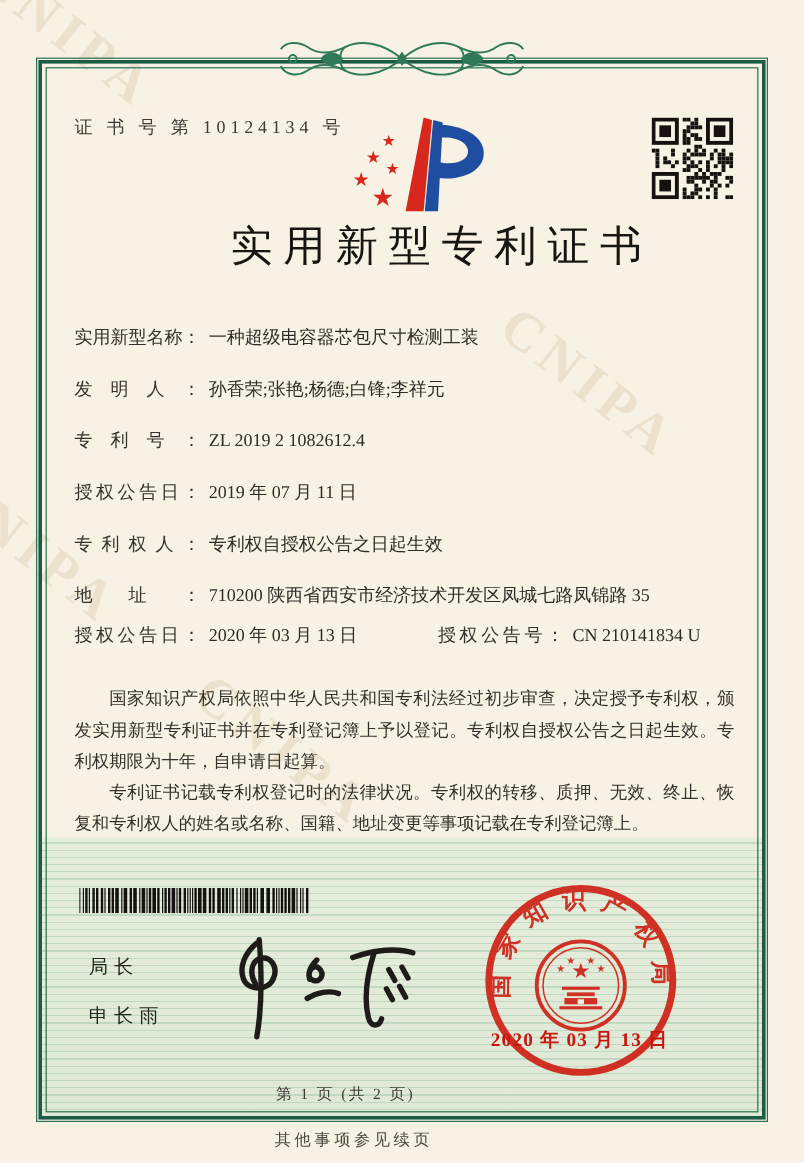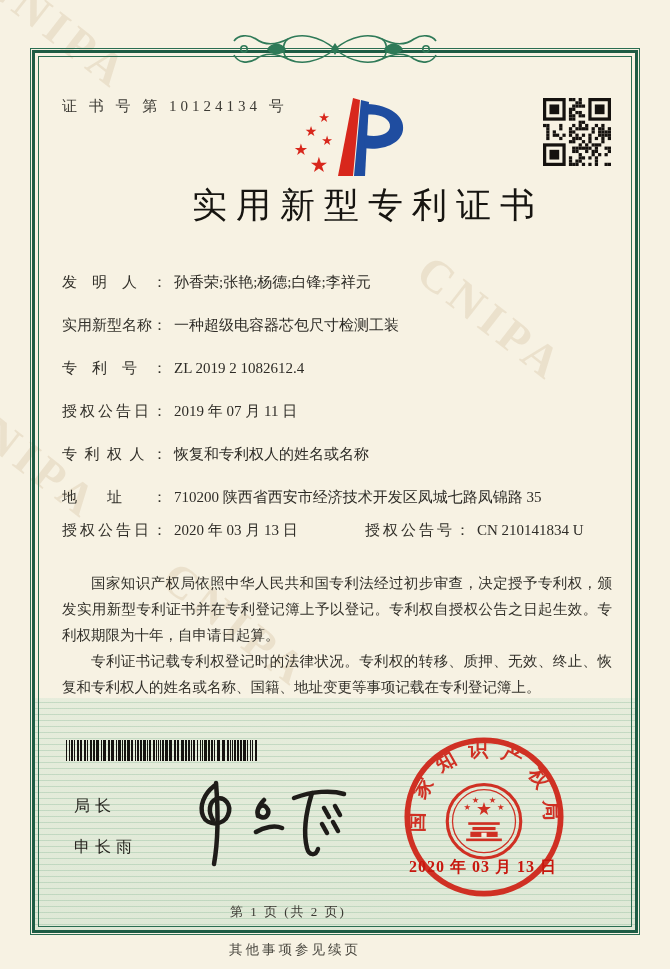--- a/index.html
+++ b/index.html
@@ -210,38 +210,38 @@
         <rect x="51.2" y="6.4" width="9.600000000000001" height="9.600000000000001" fill="#15120f"></rect>
         <rect x="0" y="44.800000000000004" width="22.400000000000002" height="22.400000000000002" fill="#15120f"></rect>
         <rect x="3.2" y="48" width="16" height="16" fill="#f7f2e3"></rect>
         <rect x="6.4" y="51.2" width="9.600000000000001" height="9.600000000000001" fill="#15120f"></rect>
       </svg></div>
 
   <div class="title">实用新型专利证书</div>
 
   <div class="fields">
     <div class="frow">
+      <span class="fl">实用新型名称：</span>
+      <span class="fv">一种超级电容器芯包尺寸检测工装</span>
+    </div>
+    <div class="frow">
       <span class="fl">发明人：</span>
       <span class="fv">孙香荣;张艳;杨德;白锋;李祥元</span>
     </div>
     <div class="frow">
-      <span class="fl">实用新型名称：</span>
-      <span class="fv">一种超级电容器芯包尺寸检测工装</span>
-    </div>
-    <div class="frow">
       <span class="fl">专利号：</span>
       <span class="fv">ZL 2019 2 1082612.4</span>
     </div>
     <div class="frow">
       <span class="fl">授权公告日：</span>
       <span class="fv">2019 年 07 月 11 日</span>
     </div>
     <div class="frow">
       <span class="fl">专利权人：</span>
-      <span class="fv">恢复和专利权人的姓名或名称</span>
+      <span class="fv">专利权自授权公告之日起生效</span>
     </div>
     <div class="frow addr">
       <span class="fl">地址：</span>
       <span class="fv">
         <span style="display:block">710200 陕西省西安市经济技术开发区凤城七路凤锦路 35</span>
       </span>
     </div>
     <div class="frow dual">
       <span class="left">
         <span class="fl">授权公告日：</span>

